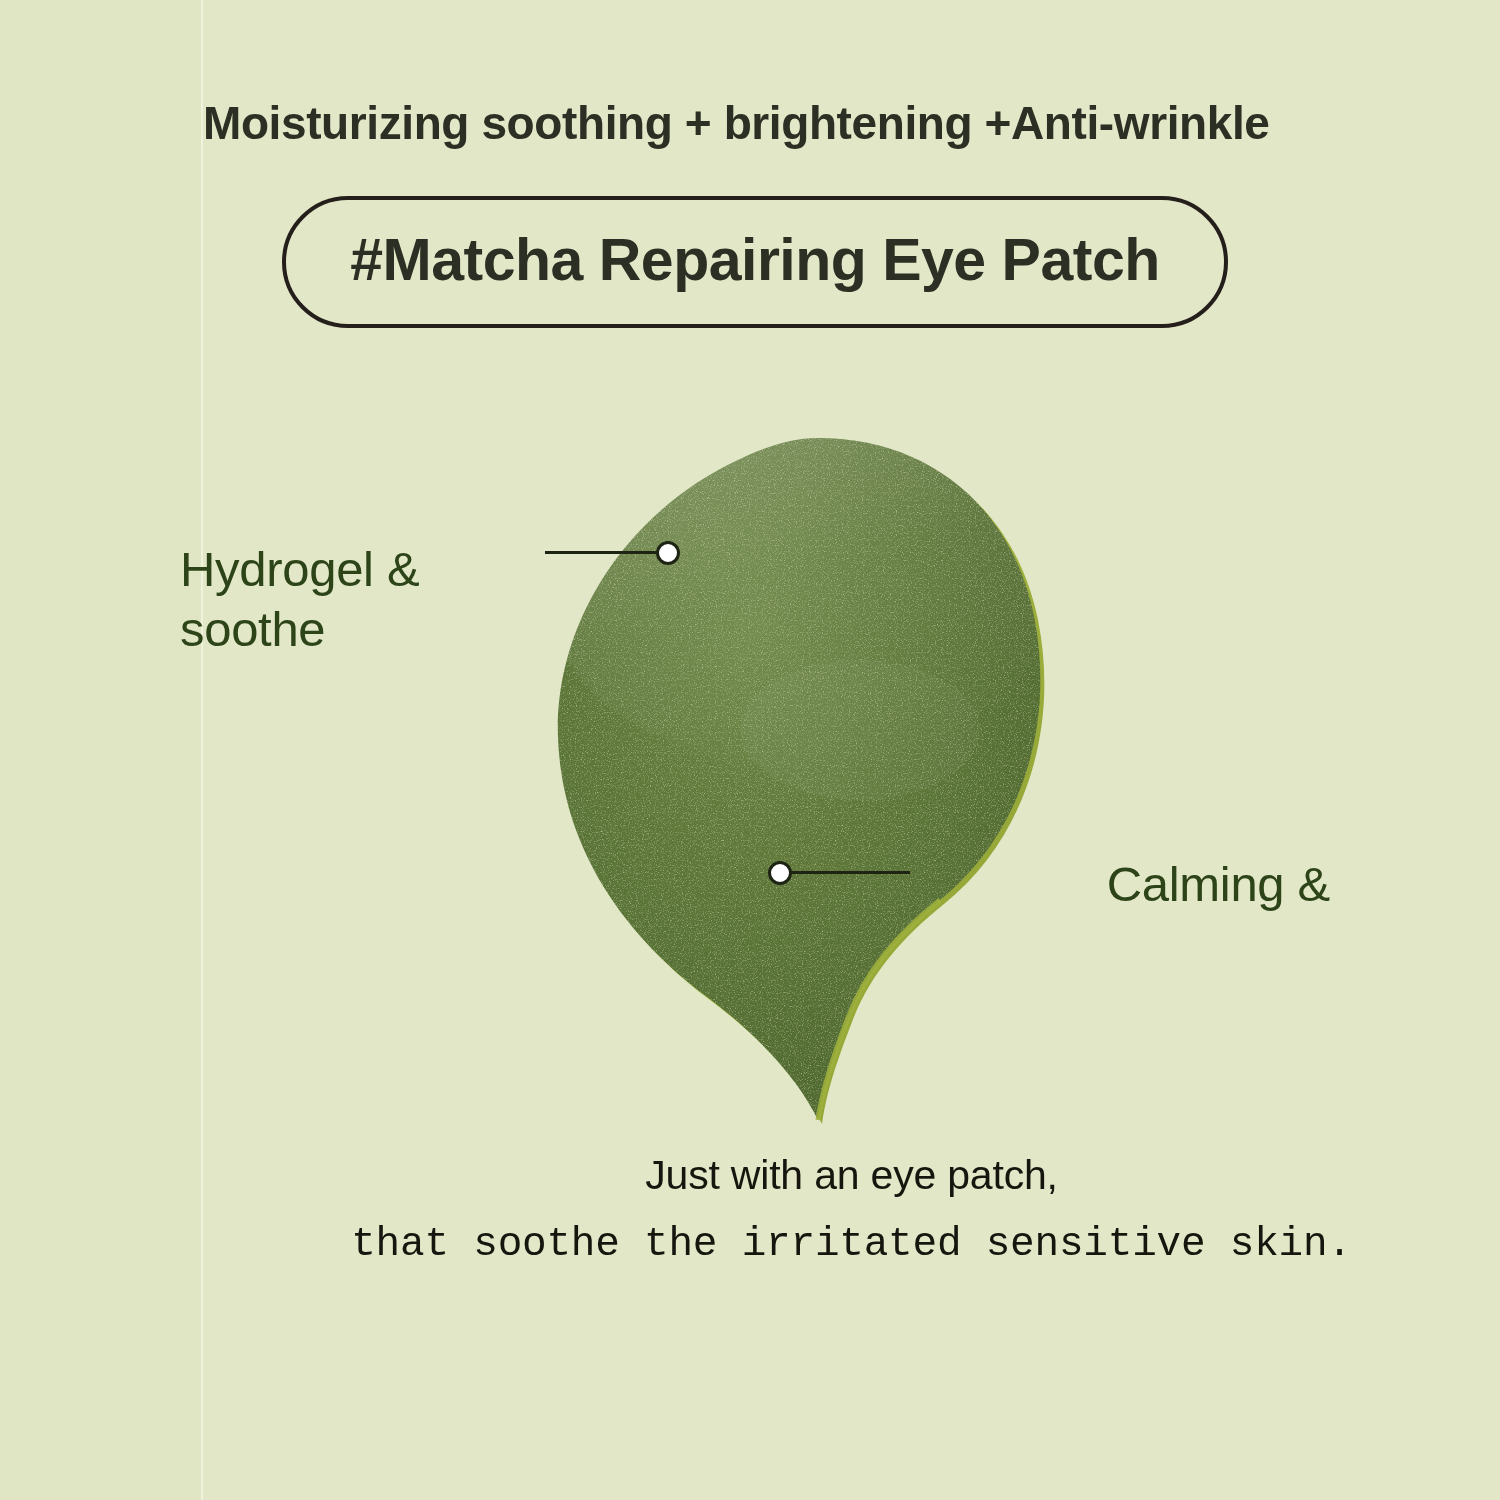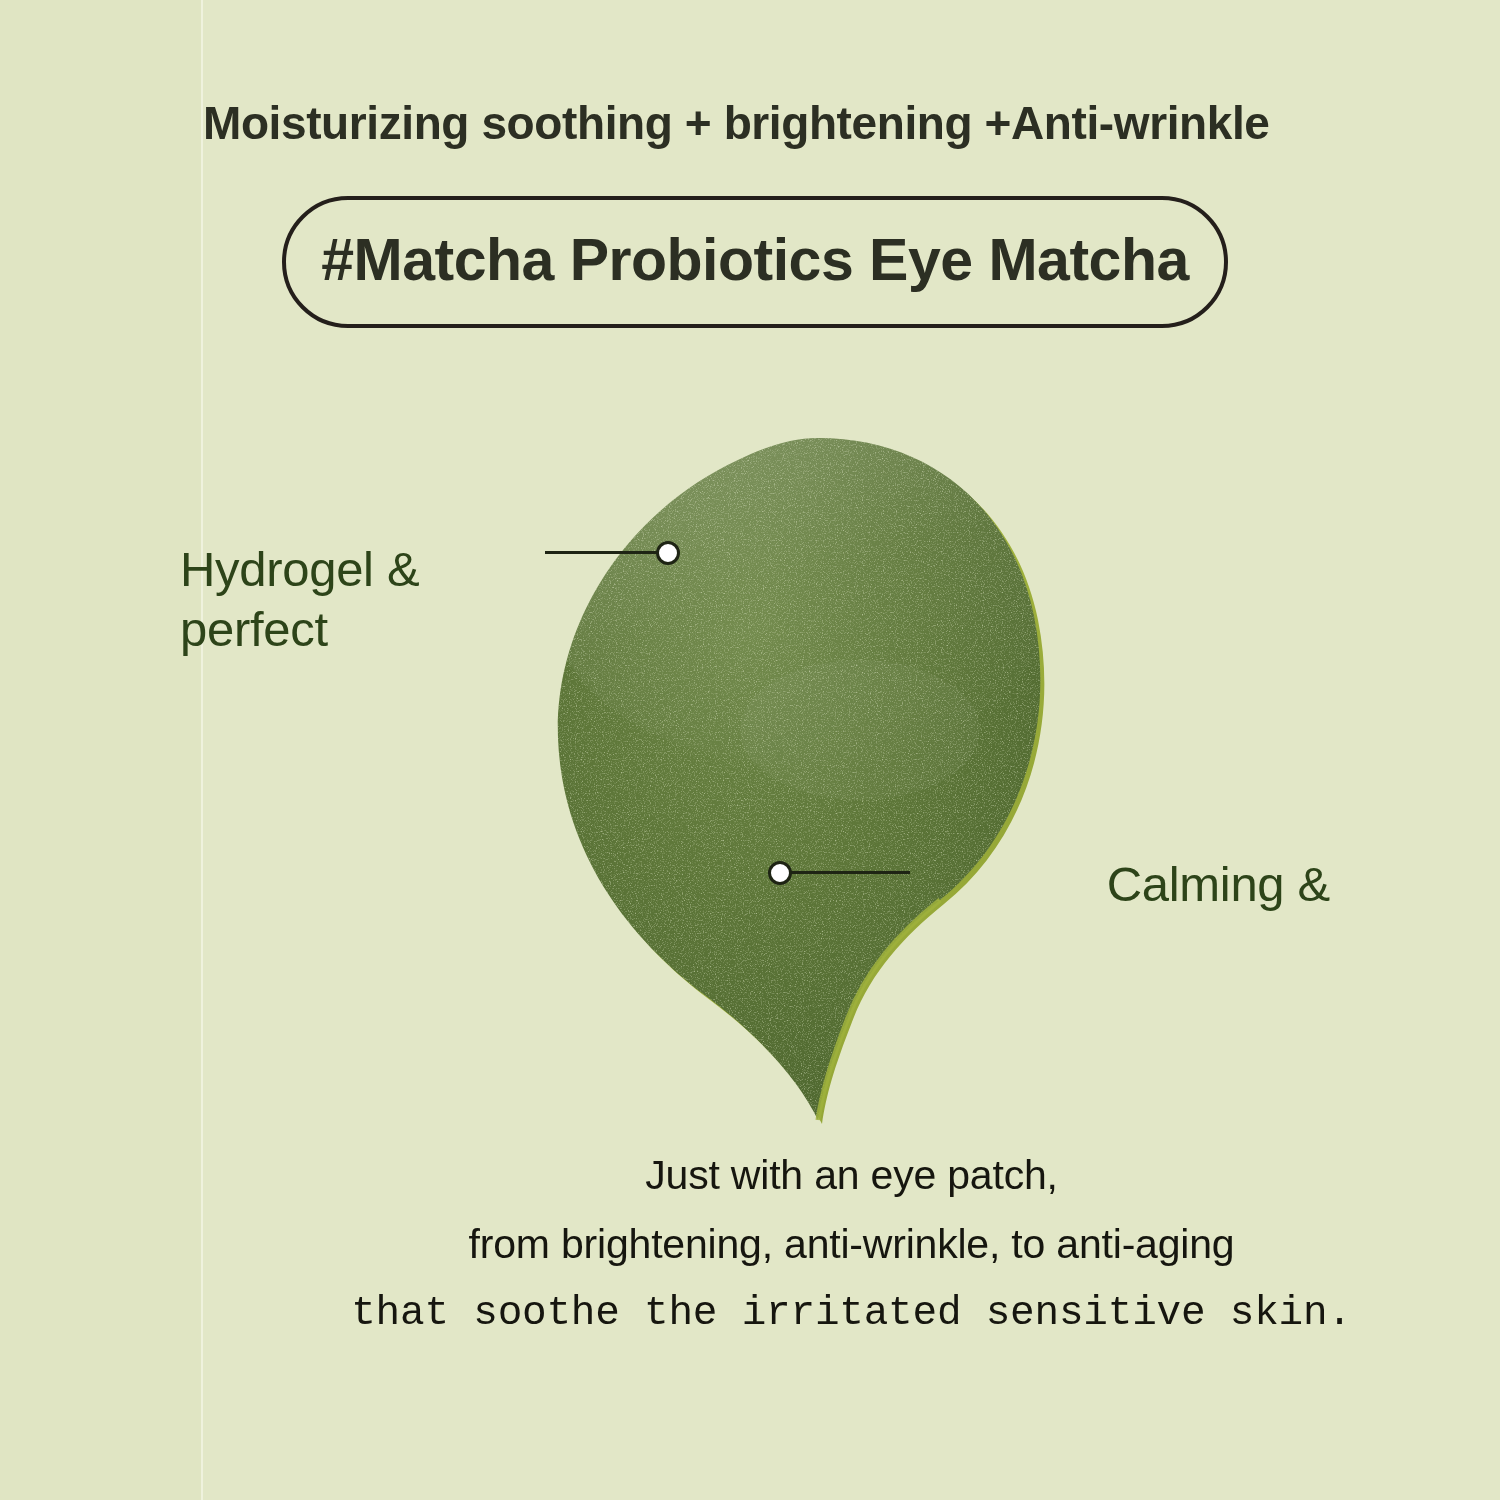--- a/index.html
+++ b/index.html
@@ -168,21 +168,21 @@
 
 <div id="page">
 
   <div class="bg-left-strip"></div>
   <div class="bg-divider"></div>
   <div class="bg-main"></div>
 
   <div class="headline">Moisturizing soothing + brightening +Anti-wrinkle</div>
 
   <div class="pill">
-    <span class="pill-text">#Matcha Probiotics Eye Matcha</span>
+    <span class="pill-text">#Matcha Repairing Eye Patch</span>
   </div>
 
   <div class="patch-stage">
     <svg class="patch-svg" viewBox="0 0 620 700">
       <defs>
         <radialGradient id="patchFill" cx="40%" cy="28%" r="88%">
           <stop offset="0%" stop-color="#6e8747"></stop>
           <stop offset="42%" stop-color="#5e7739"></stop>
           <stop offset="78%" stop-color="#516a31"></stop>
           <stop offset="100%" stop-color="#49602c"></stop>
@@ -247,30 +247,29 @@
       </g>
 
       <path d="M 440 470
                C 398 504, 366 540, 348 588
                C 330 634, 322 662, 318 690" fill="none" stroke="#9fb13c" stroke-width="5" opacity="0.85"></path>
     </svg>
   </div>
 
   <div class="callout-label label-hydrogel">
     <span class="ln">Hydrogel &amp;</span><br>
-    <span class="ln">perfect</span>
+    <span class="ln">soothe</span>
   </div>
   <div class="leader-line l-hydrogel"></div>
   <div class="leader-dot d-hydrogel"></div>
 
   <div class="callout-label label-calming">
     <span class="ln">Calming &amp;</span><br>
   </div>
   <div class="leader-line l-calming"></div>
   <div class="leader-dot d-calming"></div>
 
   <div class="body-copy">
     <span class="line">Just with an eye patch,</span>
-    <span class="line">from brightening, anti-wrinkle, to anti-aging</span>
     <span class="line">that soothe the irritated sensitive skin.</span>
   </div>
 
 </div>
 
 </body></html>

